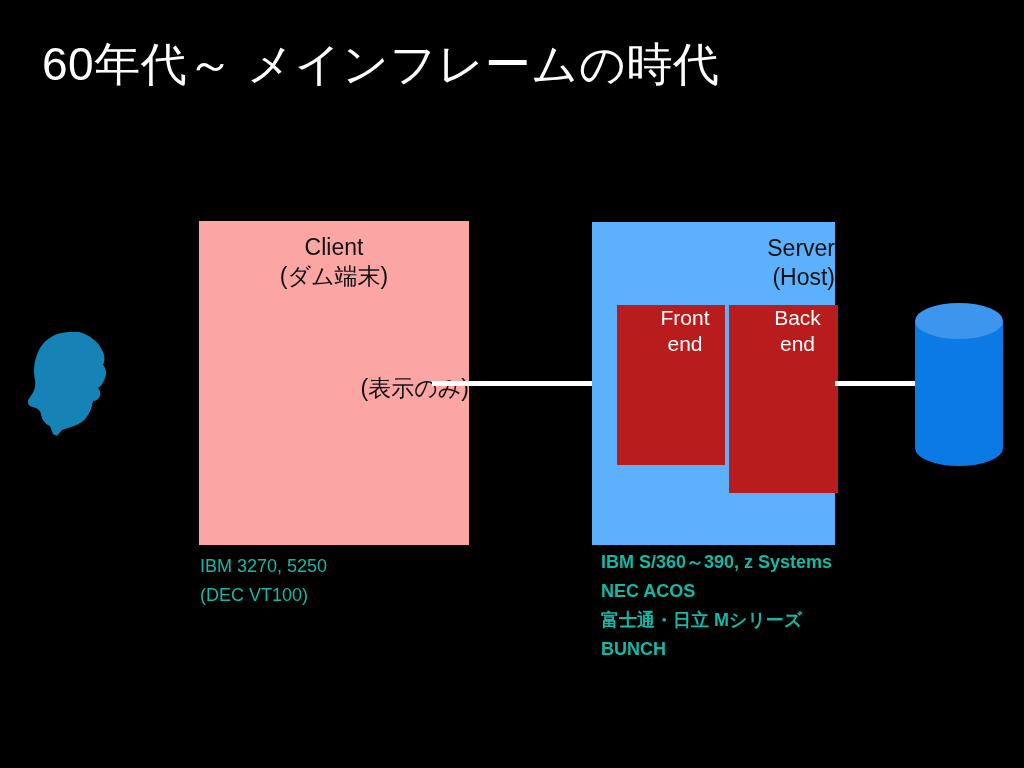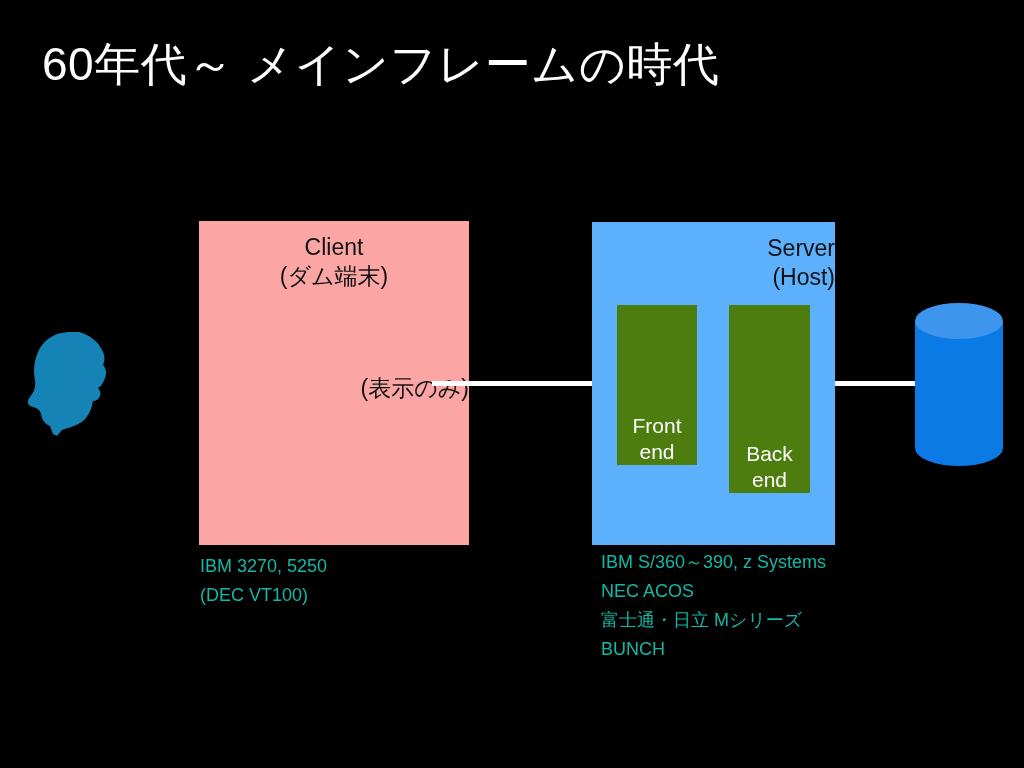--- a/index.html
+++ b/index.html
@@ -88,28 +88,29 @@
     left: 0;
     top: 12px;
     width: 100%;
     text-align: right;
     color: #111111;
     font-size: 23px;
     line-height: 1.26;
   }
   .inner-box {
     position: absolute;
-    background: #4d7c0f;
+    background: #b91c1c;
     color: #ffffff;
     font-size: 21px;
     line-height: 1.25;
     text-align: center;
     display: flex;
-    align-items: flex-end;
+    align-items: flex-start;
     justify-content: center;
+    padding-left: 28px;
   }
   #frontend-box {
     left: 617px;
     top: 305px;
     width: 80px;
     height: 160px;
   }
   #backend-box {
     left: 729px;
     top: 305px;
@@ -151,20 +152,21 @@
     line-height: 29px;
     white-space: nowrap;
   }
   #client-caption {
     left: 200px;
     top: 552px;
   }
   #server-caption {
     left: 601px;
     top: 548px;
+    font-weight: bold;
   }
   .caption-line { display: block; }
 </style>
 </head>
 <body>
 
 <div id="slide">
 
   <div id="slide-title">60年代～ メインフレームの時代</div>
 

